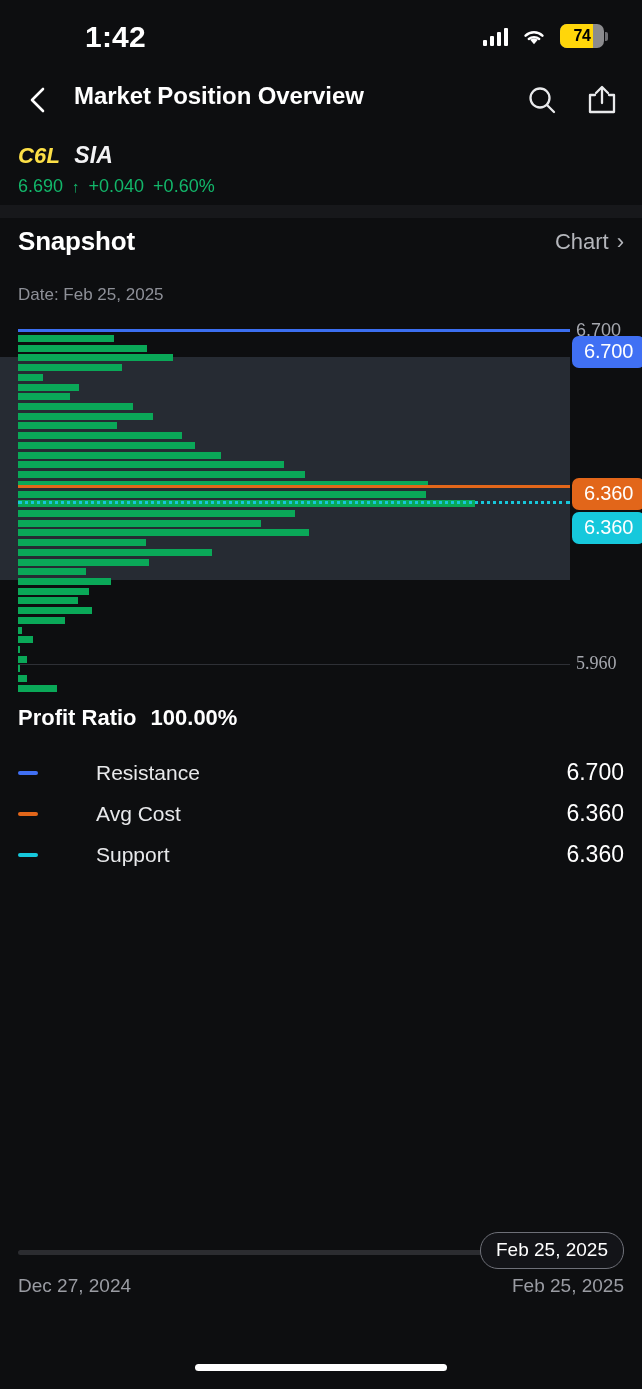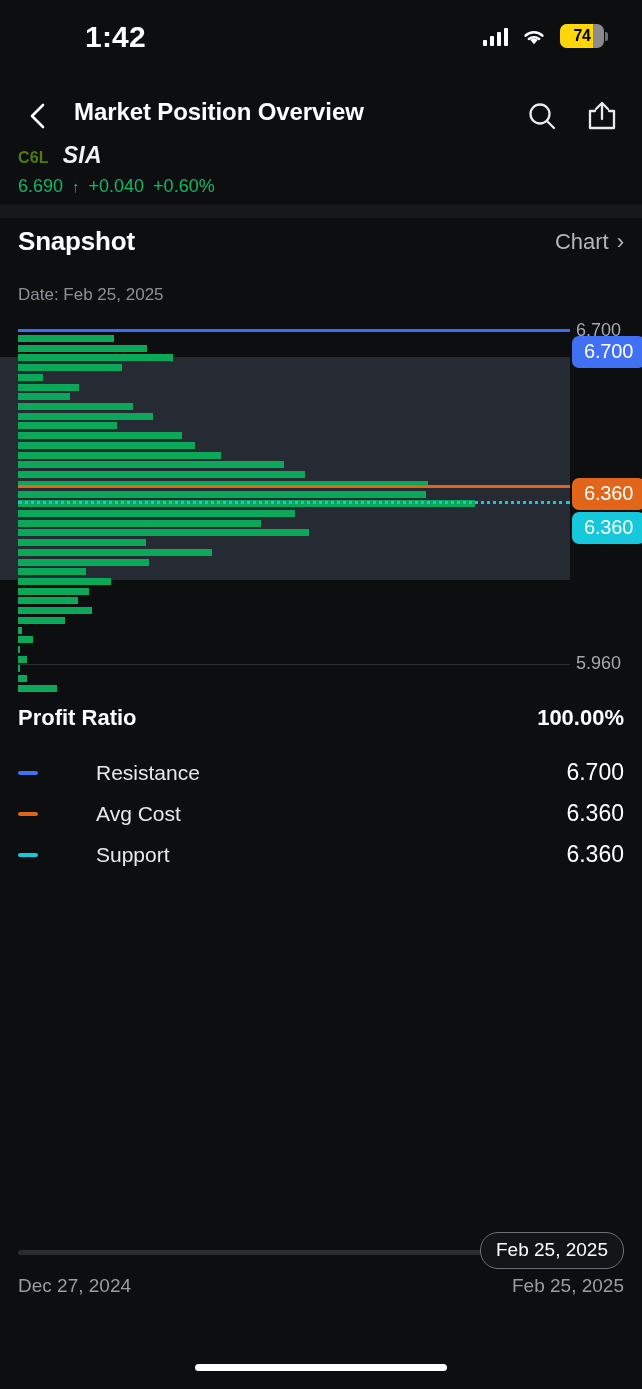--- a/index.html
+++ b/index.html
@@ -35,33 +35,33 @@
     position:absolute; left:0; top:0; width:44px; height:24px;
     display:flex; align-items:center; justify-content:center;
     font-size:16px; font-weight:700; color:#000; letter-spacing:-.3px;
   }
   .batt-cap {
     position:absolute; right:0; top:8px; width:3px; height:9px;
     background:#6e6e72; border-radius:0 2px 2px 0;
   }
 
   
-  .navbar { position:absolute; top:90px; left:0; width:642px; height:52px; }
+  .navbar { position:absolute; top:74px; left:0; width:642px; height:52px; }
   .nav-back { position:absolute; left:16px; top:4px; width:44px; height:44px; cursor:pointer; }
   .nav-title {
     position:absolute; left:74px; top:8px;
     color:#fff; font-size:24px; font-weight:600; letter-spacing:-.1px;
   }
   .nav-search { position:absolute; right:78px; top:4px; width:44px; height:44px; cursor:pointer; }
   .nav-share  { position:absolute; right:18px;  top:4px; width:44px; height:44px; cursor:pointer; }
 
   
   .ticker { position:absolute; top:142px; left:18px; }
   .tk-row1 { display:flex; align-items:baseline; gap:14px; }
-  .tk-code { color:#4d7c0f; font-size:16px; font-weight:700; letter-spacing:.2px; }
+  .tk-code { color:#fde047; font-size:22px; font-weight:700; letter-spacing:.2px;font-style:italic; }
   .tk-name { color:#f2f2f4; font-size:23px; font-weight:700; letter-spacing:.2px;font-style:italic; }
   .tk-row2 { display:flex; align-items:center; gap:9px; margin-top:7px; }
   .tk-px, .tk-chg, .tk-pct { color:#12b76a; font-size:18px; font-weight:400; }
   .tk-arrow { color:#12b76a; font-size:15px; line-height:1; }
 
   .divider-band { position:absolute; top:205px; left:0; width:642px; height:13px; background:#17181b; }
 
   
   .snap-hd { position:absolute; top:226px; left:18px; right:18px; height:34px; }
   .snap-title { position:absolute; left:0; top:0; color:#fff; font-size:26px; font-weight:700; letter-spacing:-.2px; }
@@ -87,21 +87,21 @@
   }
   .tag-res { background:#4070f4; }
   .tag-avg { background:#e2661a; }
   .tag-sup { background:#16c8dc; }
   .axis-line { position:absolute; left:18px; width:552px; height:1px; background:#2e3036; }
   .axis-lbl { position:absolute; color:#a6a8af; font-size:18px; }
   .ghost-top { position:absolute; color:#a6a8af; font-size:18px; }
 
   
   .stats { position:absolute; top:705px; left:18px; right:18px; }
-  .stat-head { display:flex; align-items:baseline; gap:14px; margin-bottom:21px;justify-content:space-between; }
+  .stat-head { display:flex; align-items:baseline; gap:14px; margin-bottom:21px; }
   .stat-head-t { color:#fff; font-size:22px; font-weight:700; }
   .stat-head-v { color:#fff; font-size:22px; font-weight:700; }
   .stat-row { display:flex; align-items:center; height:41px;gap:44px; }
   .swatch-line { width:20px; height:4px; border-radius:2px; margin-right:14px; flex:0 0 auto; }
   .swatch-sq { width:11px; height:11px; margin-right:11px; flex:0 0 auto; }
   .stat-lbl { color:#e8e9eb; font-size:21px; }
   .stat-val { margin-left:auto; color:#fff; font-size:23px; }
   .dim .stat-lbl, .dim .stat-val { color:#797b82; }
 
   .stats2 { position:absolute; top:885px; left:18px; right:18px; }
@@ -243,21 +243,21 @@
     <div id="chart-lines">
         <div class="hline line-res" style="top: 4px; width: 552px;"></div>
         <div class="tag tag-res" style="top: 11px; left: 572px;">6.700</div>
         <div class="hline line-avg" style="top: 160px; width: 552px;"></div>
         <div class="tag tag-avg" style="top: 153px; left: 572px;">6.360</div>
         <div class="hline line-sup" style="top: 176px; width: 552px;"></div>
         <div class="tag tag-sup" style="top: 187px; left: 572px;">6.360</div>
       </div>
     <div class="ghost-top" id="ghost-top" style="left:576px; top:-5px;">6.700</div>
     <div class="axis-line" style="top:339px;"></div>
-    <div class="axis-lbl" id="axis-bottom" style="left:576px; top:328px;">5.960</div>
+    <div class="axis-lbl" id="axis-bottom" style="left:576px; top:328px;font-family:Liberation Serif, serif;">5.960</div>
   </div>
 
   <div class="stats">
     <div class="stat-head">
       <span class="stat-head-t">Profit Ratio</span>
       <span class="stat-head-v">100.00%</span>
     </div>
     <div class="stat-row">
       <span class="swatch-line" style="background:#4070f4"></span>
       <span class="stat-lbl">Resistance</span>

